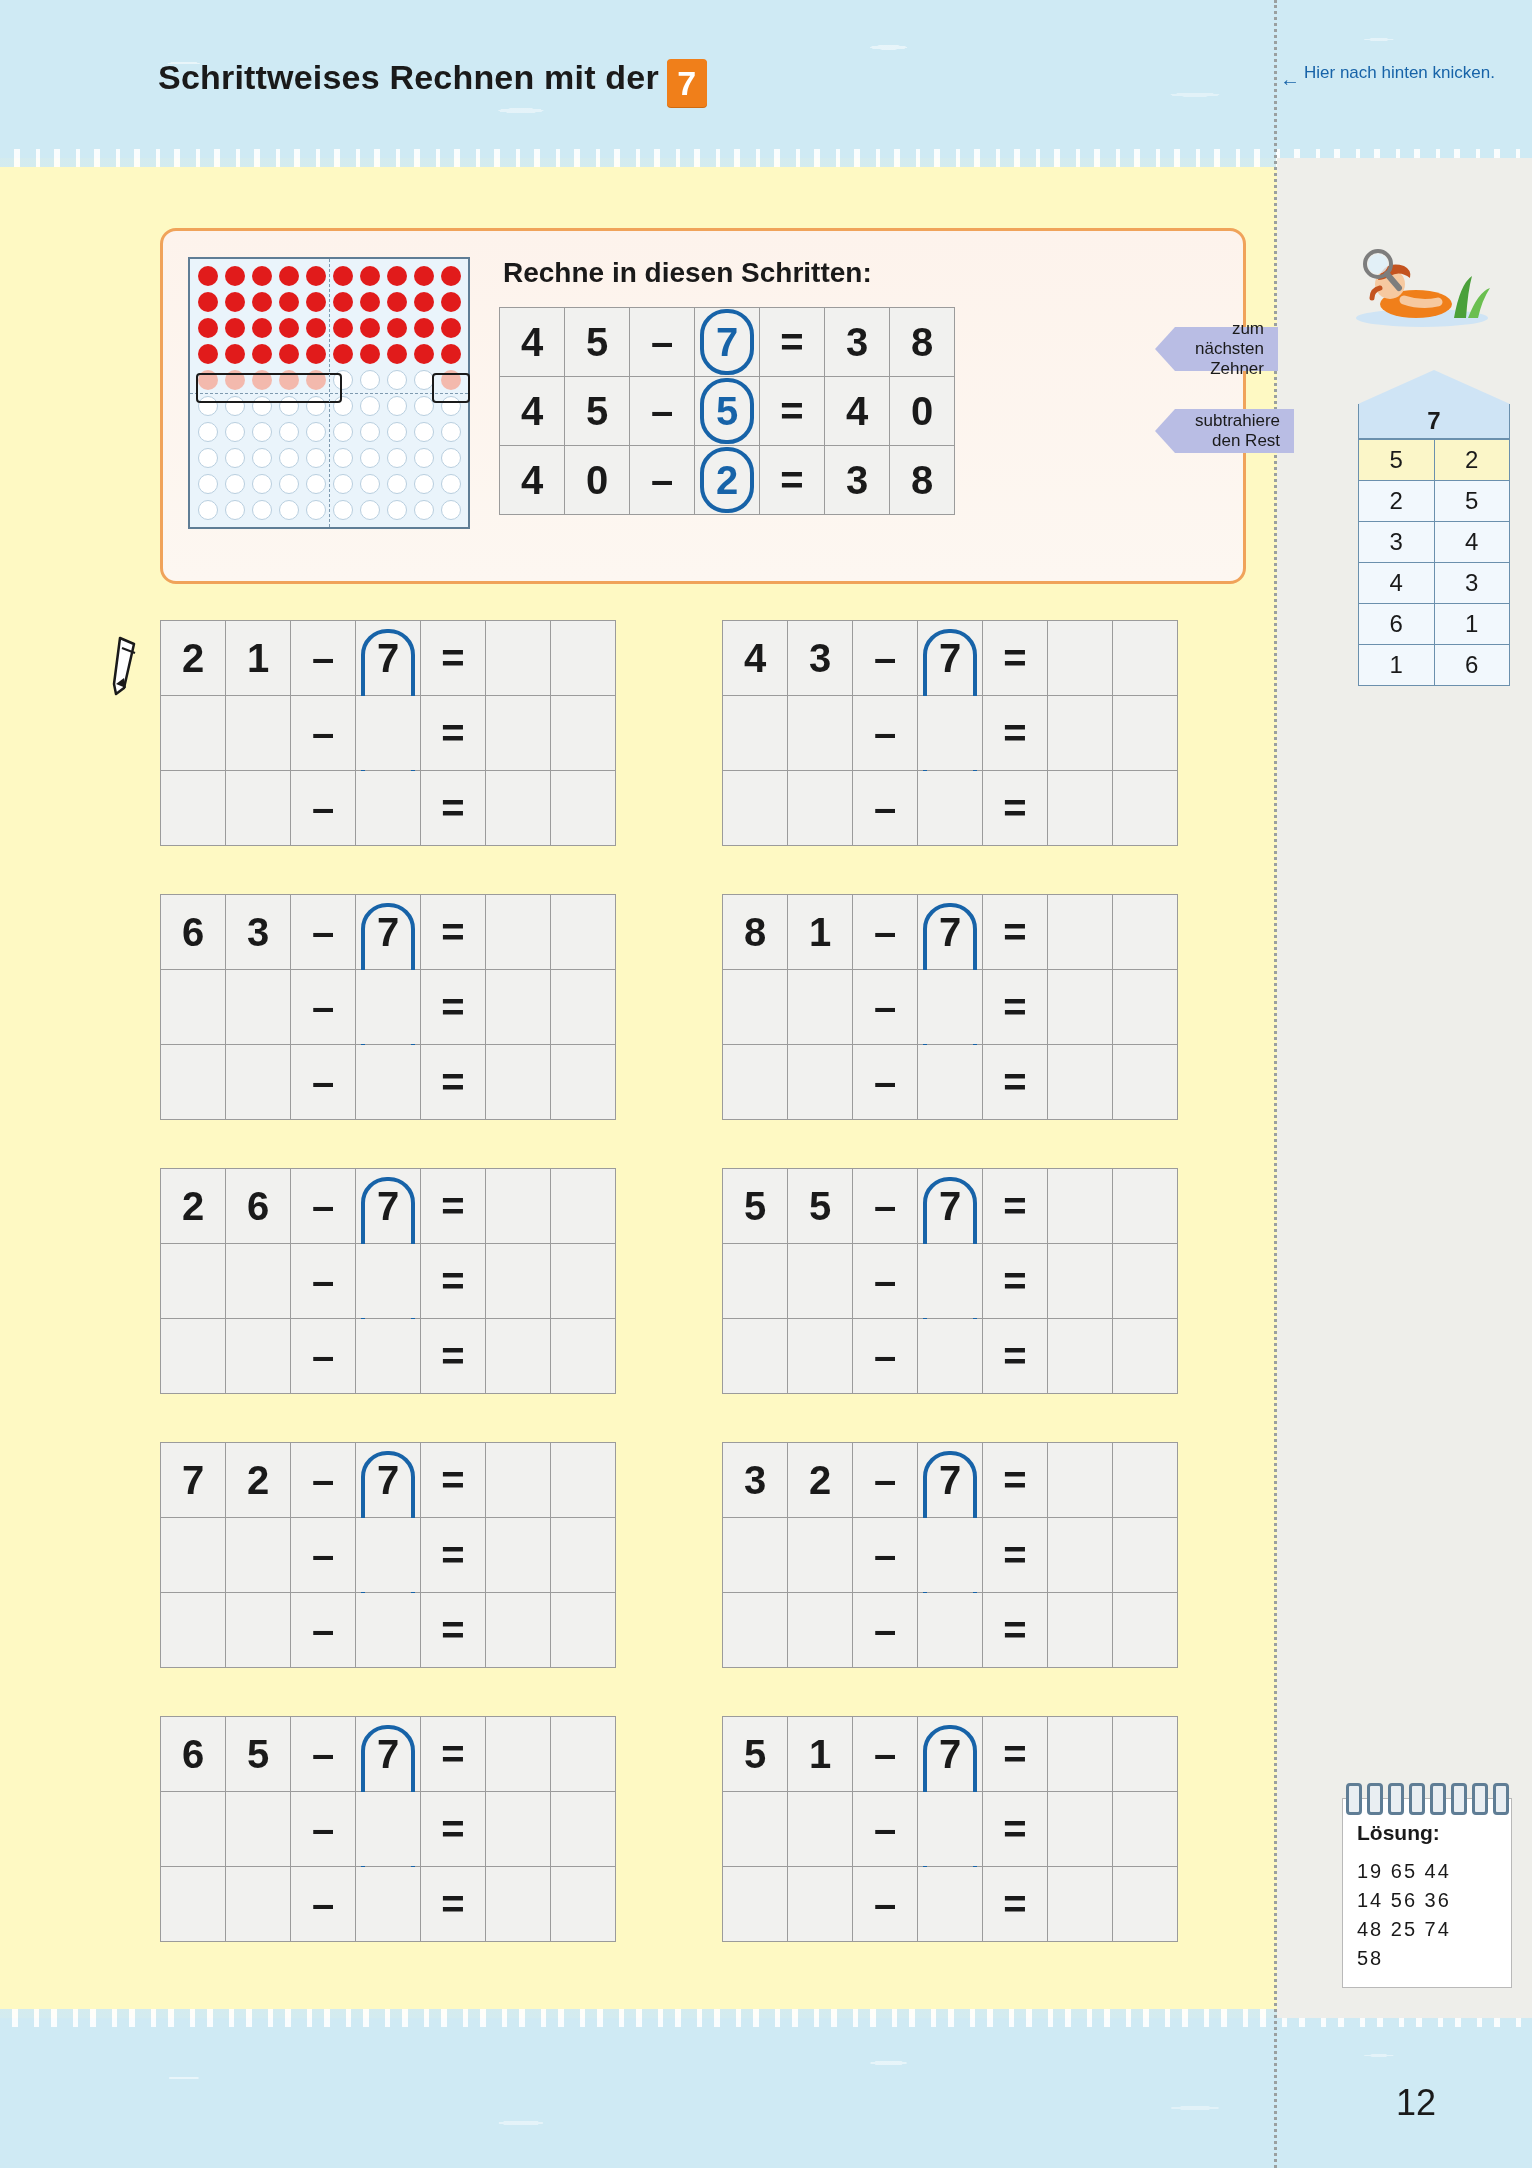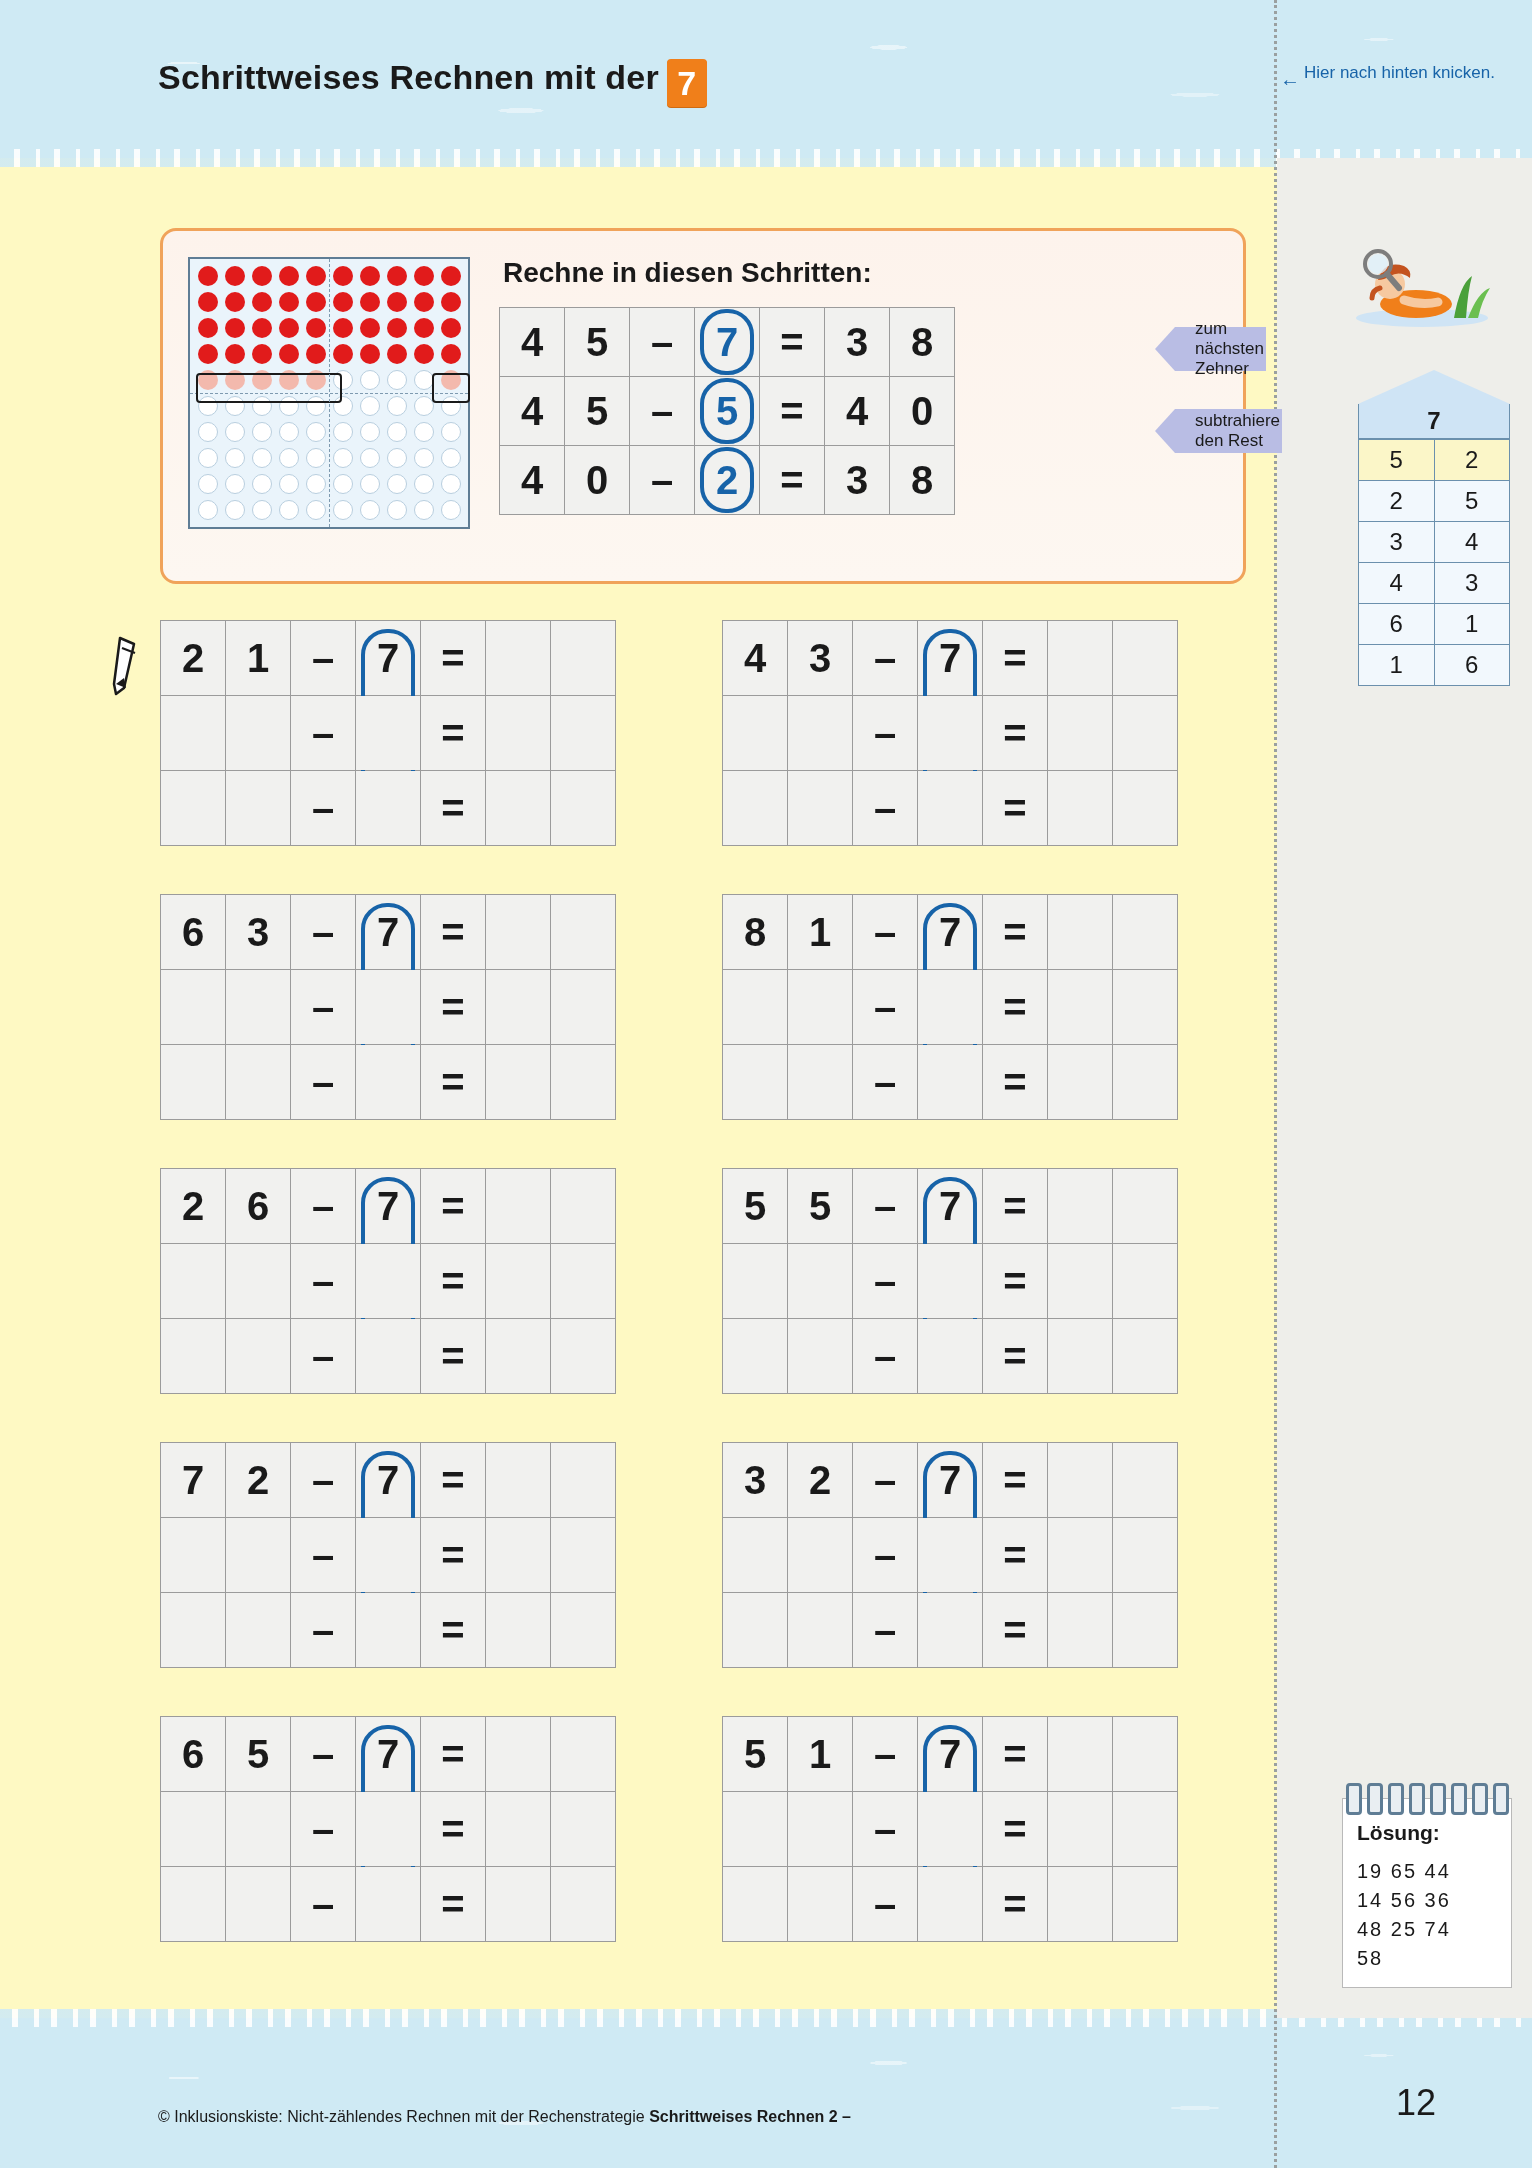--- a/index.html
+++ b/index.html
@@ -115,21 +115,21 @@
   .oval{
     position:absolute;left:50%;top:50%;transform:translate(-50%,-50%);
     width:46px;height:58px;border:4px solid #1763a8;border-radius:26px;
   }
   .oval-tall{
     width:46px;height:182px;border-radius:26px;
   }
   .cell-num{position:relative;z-index:2;}
   .callout{
     position:absolute;height:44px;display:flex;align-items:center;
-    background:#b9bde4;color:#1a1a1a;font-size:17px;padding:0 2px 0 20px;
+    background:#b9bde4;color:#1a1a1a;font-size:17px;padding:0 14px 0 20px;text-align:right;
   }
   .callout:before{
     content:"";position:absolute;left:-20px;top:0;
     border-top:22px solid transparent;border-bottom:22px solid transparent;
     border-right:20px solid #b9bde4;
   }
 
   
   .house{
     position:absolute;right:22px;top:370px;width:152px;
@@ -772,17 +772,16 @@
     <div class="notepad-inner">
       <div class="notepad-title">Lösung:</div>
       <div class="notepad-line">19  65  44</div>
       <div class="notepad-line">14  56  36</div>
       <div class="notepad-line">48  25  74</div>
       <div class="notepad-line">58</div>
     </div>
   </div>
 
   <div class="footer">
-    <div><span>© Inklusionskiste: Nicht-zählendes Rechnen mit der Rechenstrategie </span><b>Schrittweises Rechnen 2 –</b></div>
   </div>
   <div class="pagenum">12</div>
 
 </div>
 
 </body></html>

